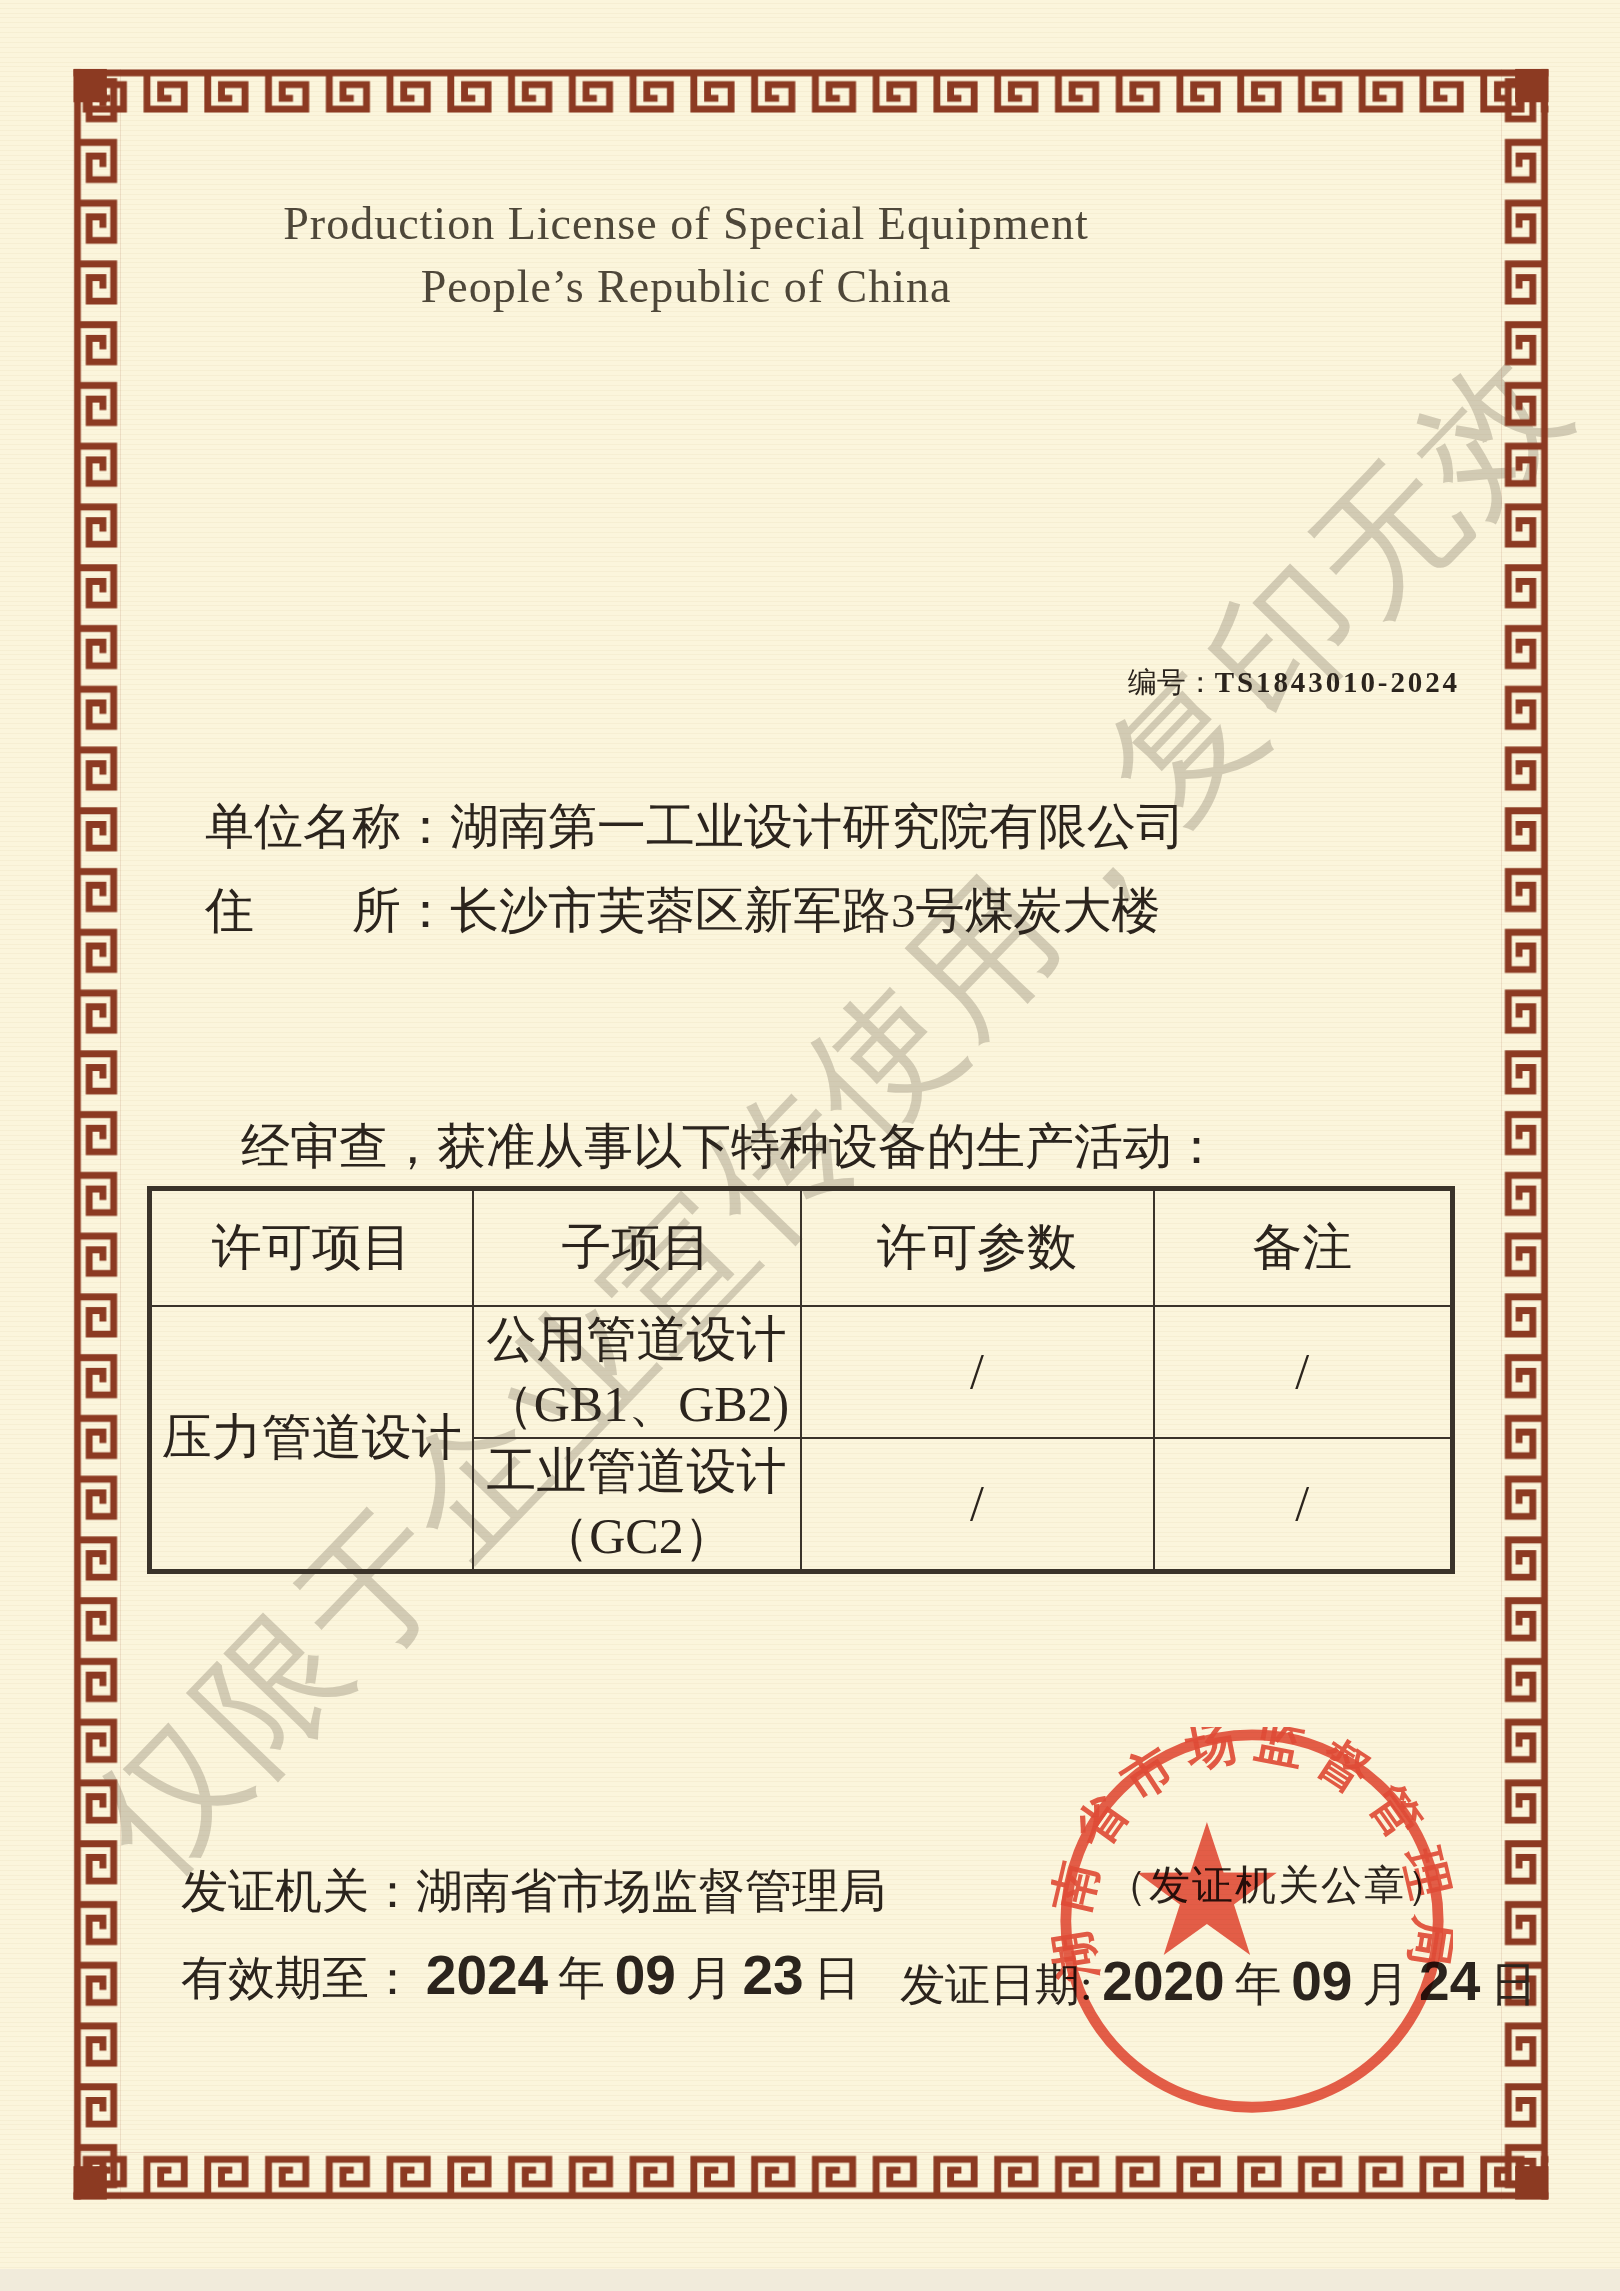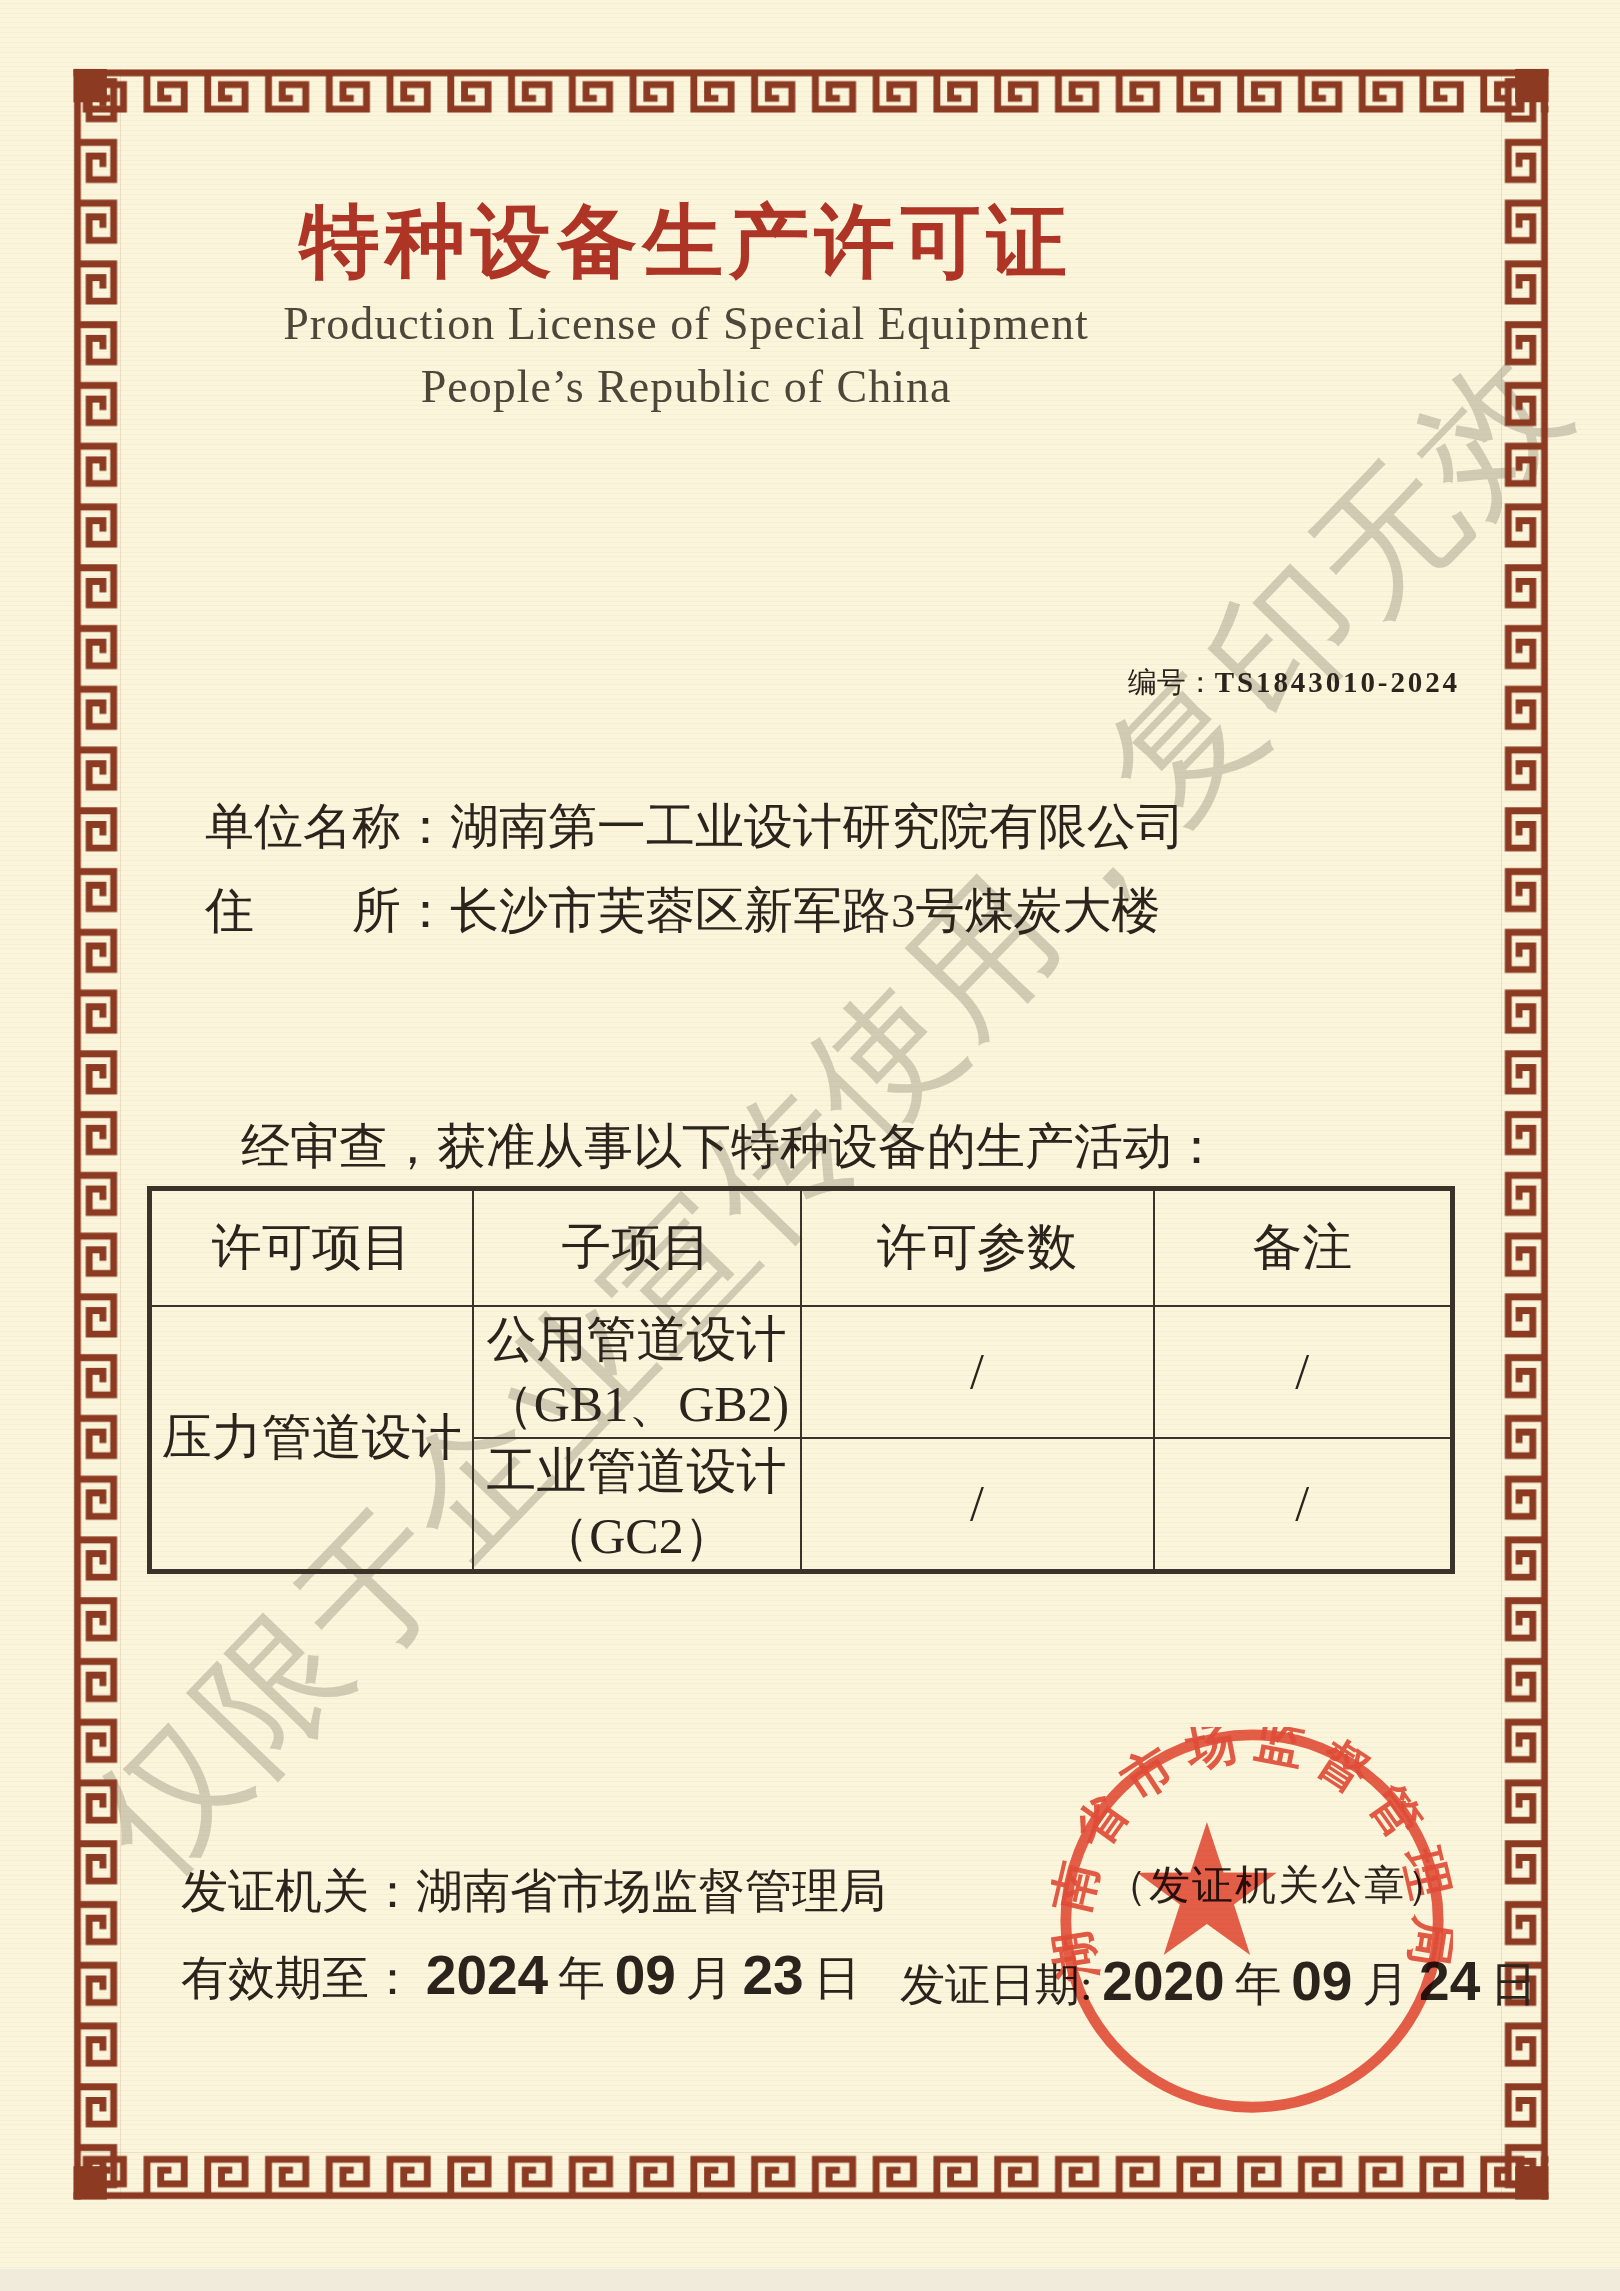--- a/index.html
+++ b/index.html
@@ -106,21 +106,20 @@
     <rect x="75" y="2196" width="1505" height="48" fill="url(#mbot)"></rect>
     <rect x="75" y="70" width="48" height="2174" fill="url(#mleft)"></rect>
     <rect x="1532" y="70" width="48" height="2174" fill="url(#mright)"></rect>
     <rect x="75" y="70" width="34" height="34" fill="#8c3a22"></rect>
     <rect x="1546" y="70" width="34" height="34" fill="#8c3a22"></rect>
     <rect x="75" y="2210" width="34" height="34" fill="#8c3a22"></rect>
     <rect x="1546" y="2210" width="34" height="34" fill="#8c3a22"></rect>
   </svg>
 
   <div class="abs header">
-    <div class="title-cn t2">特种设备生产许可证</div>
     <div class="title-en">Production License of Special Equipment</div>
     <div class="title-en">People’s Republic of China</div>
   </div>
 
   <div class="abs license-line">
     <span>编号：</span><span class="license-num">TS1843010-2024</span>
   </div>
 
   <div class="abs field f0">
     <span>单位名称：</span><span>湖南第一工业设计研究院有限公司</span>

